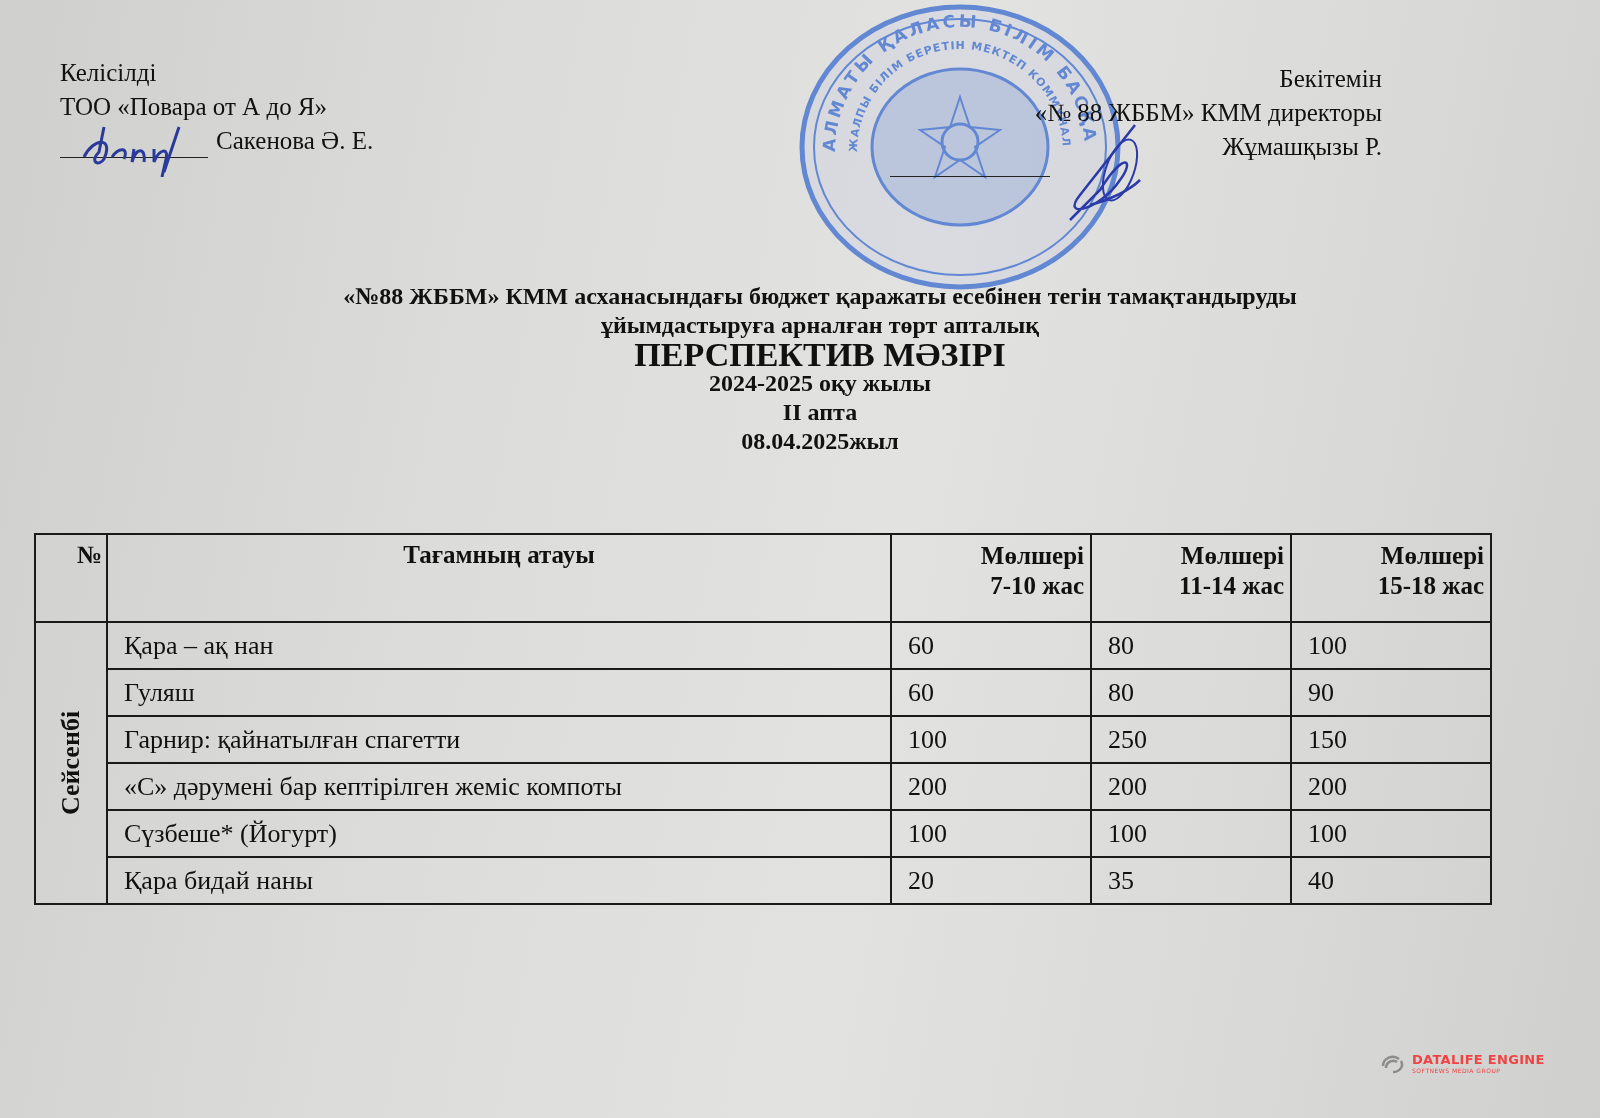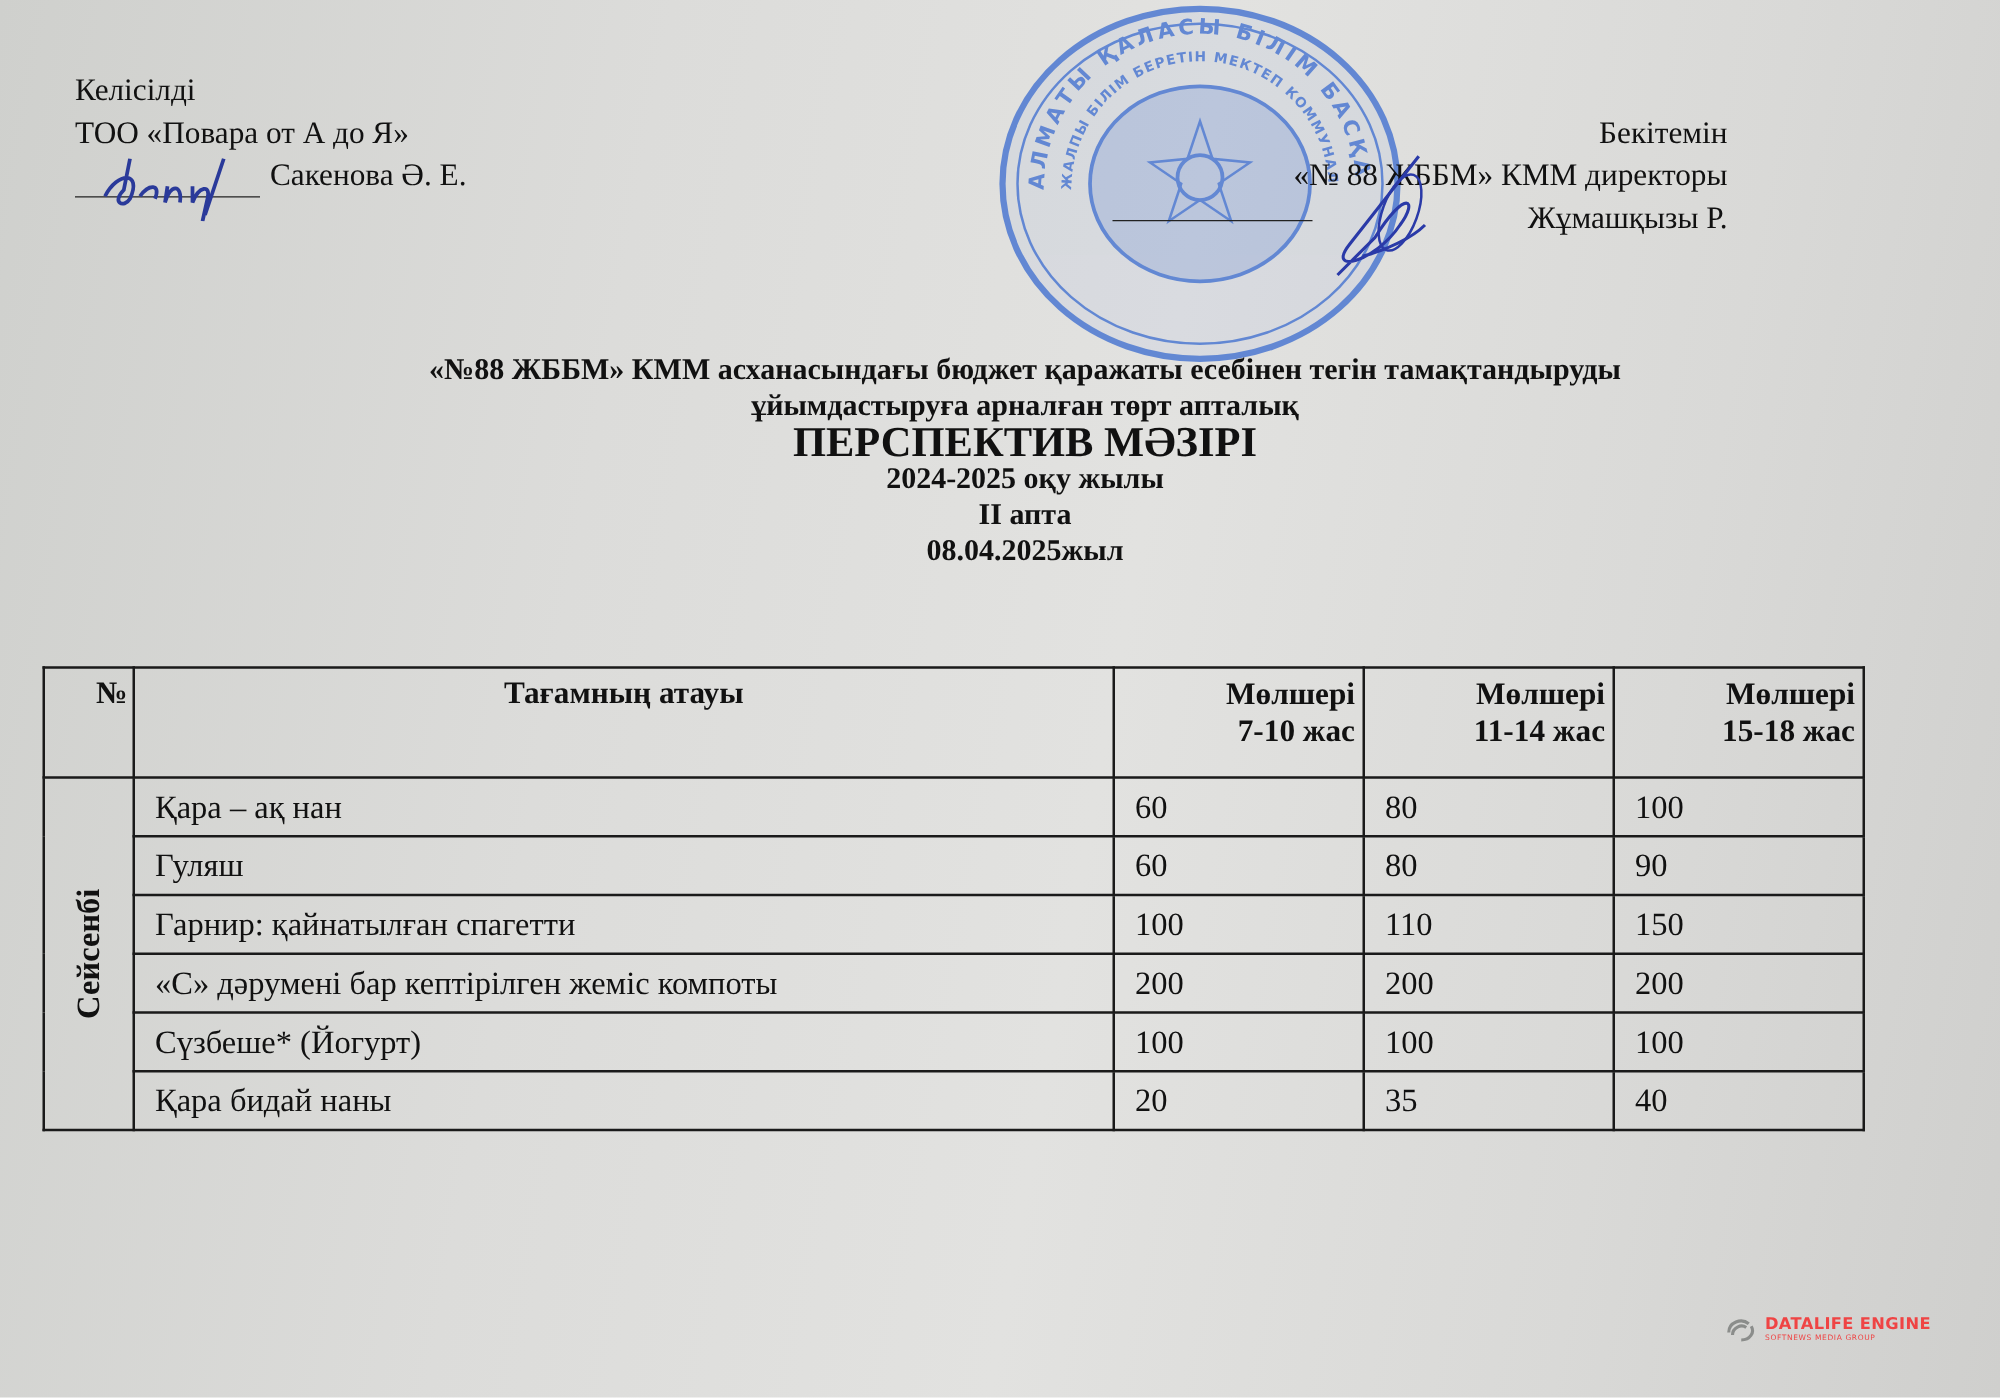--- a/index.html
+++ b/index.html
@@ -4,21 +4,21 @@
   <style>
     html, body { margin:0; padding:0; }
     body {
       width:1600px; height:1118px; overflow:hidden; position:relative;
       background: linear-gradient(100deg, #cfd0cd 0%, #dcdcda 30%, #e2e2e0 55%, #d9d9d7 80%, #cfcfcd 100%);
       font-family: "Liberation Serif", "DejaVu Serif", serif;
       color:#111;
     }
     .abs { position:absolute; }
     .left-block { left:60px; top:56px; font-size:25px; line-height:34px; }
-    .right-block { right:218px; top:62px; font-size:25px; line-height:34px; text-align:right;margin-top:28px; }
+    .right-block { right:218px; top:62px; font-size:25px; line-height:34px; text-align:right; }
     .sig-line { display:inline-block; width:148px; border-bottom:1.5px solid #222; height:24px; vertical-align:bottom; margin-right:8px; position:relative; }
     .sig-scribble { position:absolute; left:14px; top:-16px; }
     .dir-line { position:absolute; left:890px; top:176px; width:160px; border-bottom:1.5px solid #222; }
     .stamp { position:absolute; left:795px; top:2px; width:330px; height:290px; }
     .title {
       position:absolute; left:0; width:1600px; text-align:center; font-weight:bold;
       font-size:24px; line-height:29px; top:282px;margin-left:20px;
     }
     .title .big { font-size:34px; }
     table.menu {
@@ -130,21 +130,21 @@
     </tr>
     <tr>
       <td class="dish">Гуляш</td>
       <td class="val">60</td>
       <td class="val">80</td>
       <td class="val">90</td>
     </tr>
     <tr>
       <td class="dish">Гарнир: қайнатылған спагетти</td>
       <td class="val">100</td>
-      <td class="val">110</td>
+      <td class="val">250</td>
       <td class="val">150</td>
     </tr>
     <tr>
       <td class="dish">«С» дәрумені бар кептірілген жеміс компоты</td>
       <td class="val">200</td>
       <td class="val">200</td>
       <td class="val">200</td>
     </tr>
     <tr>
       <td class="dish">Сүзбеше* (Йогурт)</td>

